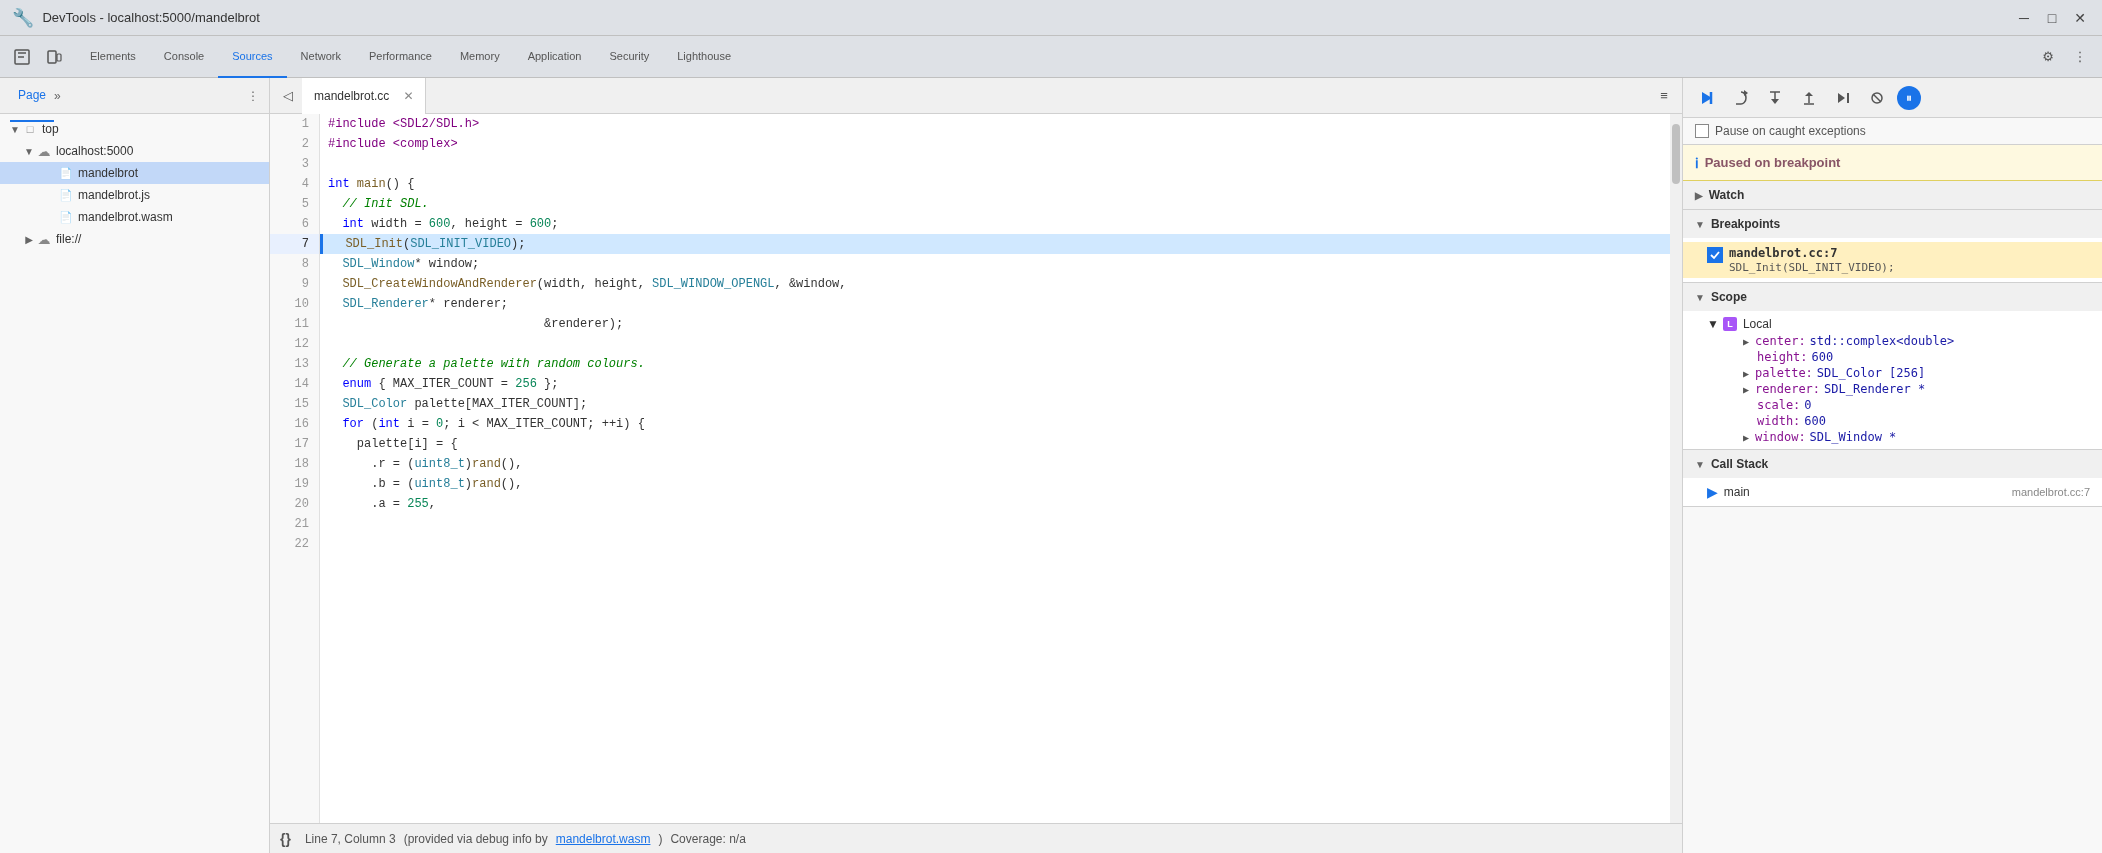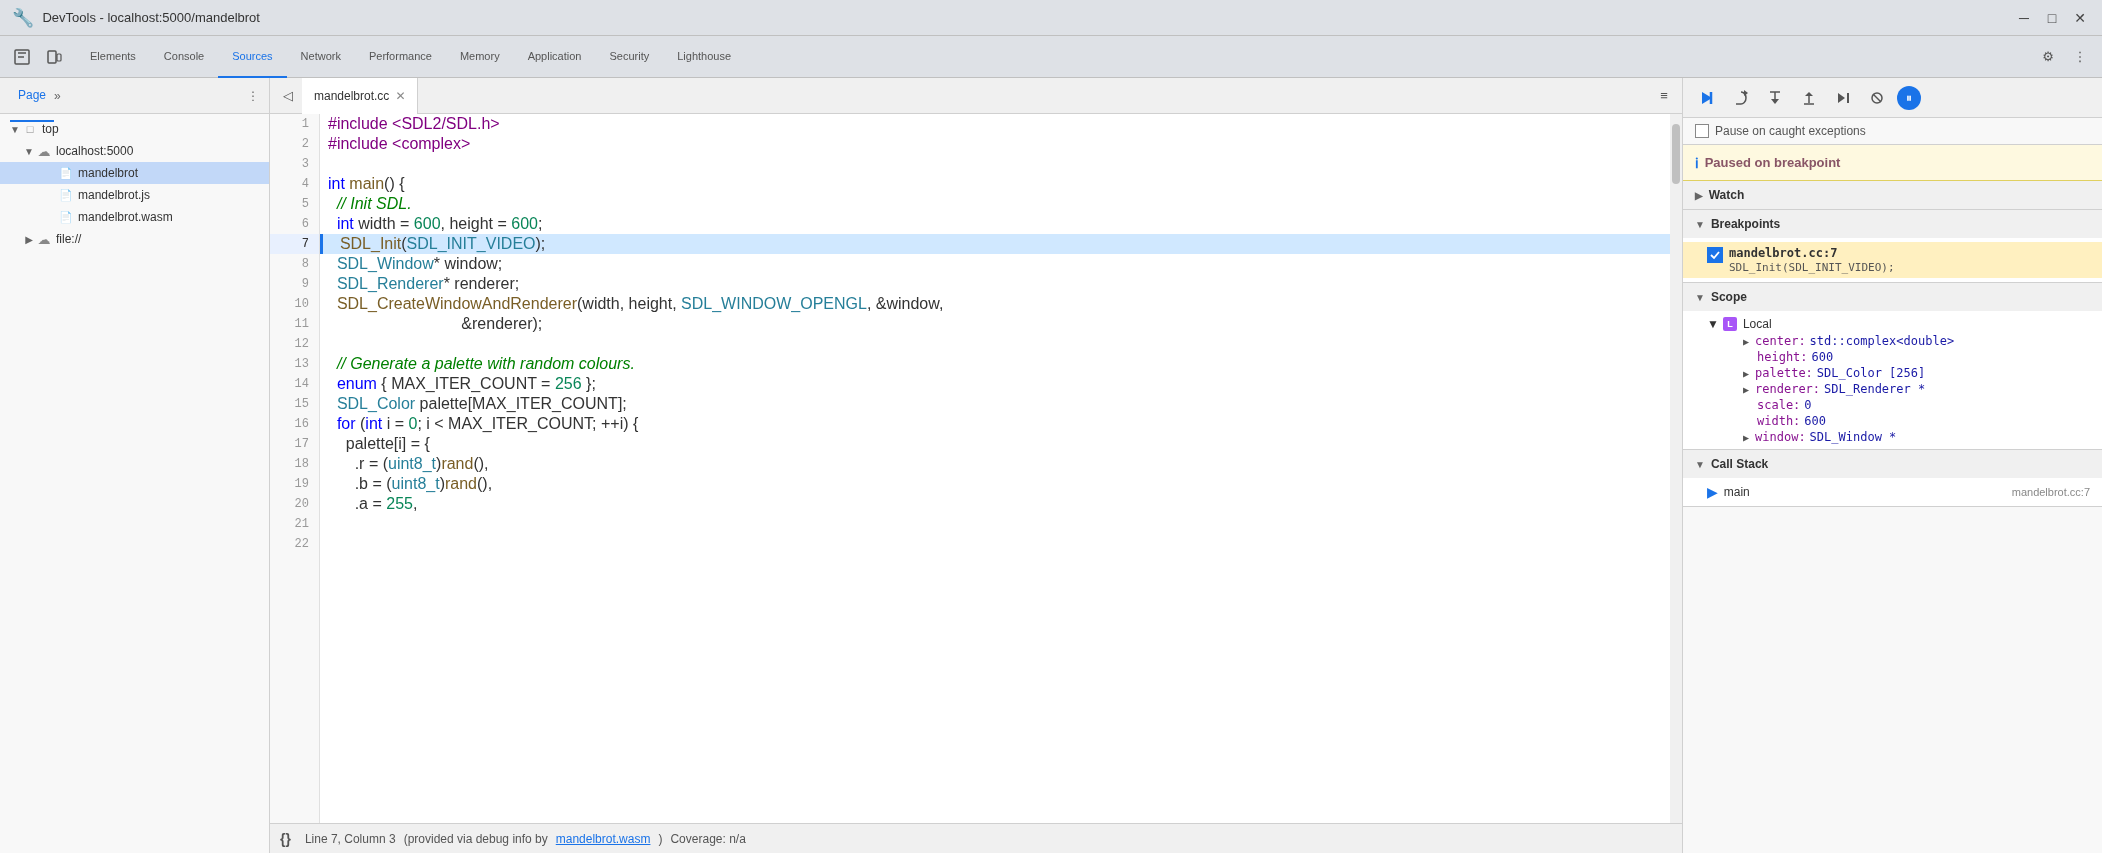--- a/index.html
+++ b/index.html
@@ -58,39 +58,39 @@
 
     
     .editor-area { flex: 1; display: flex; flex-direction: column; background: #fff; overflow: hidden; }
     .editor-tabs {
       display: flex; align-items: center; background: #f0f0f0;
       height: 36px; border-bottom: 1px solid #d0d0d0; padding: 0 4px;
     }
     .editor-tab {
       display: flex; align-items: center; padding: 0 12px; height: 36px;
       font-size: 12px; cursor: pointer; border-right: 1px solid #d0d0d0;
-      background: #fff; color: #333;
+      background: #fff; color: #333; gap: 8px;
     }
     .editor-tab .close-btn { margin-left: 6px; color: #888; font-size: 12px; }
     .editor-nav-btn { width: 28px; height: 28px; display: flex; align-items: center; justify-content: center; cursor: pointer; color: #555; }
     .editor-nav-right { margin-left: auto; }
     .code-container { display: flex; flex: 1; overflow: hidden; position: relative; }
     .line-numbers {
       width: 50px; background: #f8f8f8; border-right: 1px solid #e0e0e0;
       padding: 0; overflow: hidden; user-select: none; flex-shrink: 0;
     }
     .line-num {
       height: 20px; line-height: 20px; text-align: right; padding-right: 10px;
       font-size: 12px; font-family: 'Courier New', monospace; color: #999;
     }
     .line-num.active { color: #333; background: #e8f0fe; }
     .code-content { flex: 1; overflow: auto; }
     .code-line {
       height: 20px; line-height: 20px; padding: 0 8px;
-      font-size: 16px; font-family: Liberation Sans, sans-serif; white-space: pre;
+      font-size: 12px; font-family: Liberation Mono, monospace; white-space: pre;
     }
     .code-line.breakpoint { background: #d0e8ff; border-left: 3px solid #1a73e8; }
     .scrollbar-v {
       width: 12px; background: #f0f0f0;
     }
     .scrollbar-thumb {
       width: 8px; margin: 2px; height: 60px; background: #c0c0c0; border-radius: 4px; margin-top: 10px;
     }
 
     
@@ -331,22 +331,22 @@
       </div>
       <div class="code-content">
         <div class="code-line"><span class="pp">#include &lt;SDL2/SDL.h&gt;</span></div>
         <div class="code-line"><span class="pp">#include &lt;complex&gt;</span></div>
         <div class="code-line"></div>
         <div class="code-line"><span class="kw">int</span> <span class="fn">main</span>() {</div>
         <div class="code-line">  <span class="cm">// Init SDL.</span></div>
         <div class="code-line">  <span class="kw">int</span> width = <span class="num">600</span>, height = <span class="num">600</span>;</div>
         <div class="code-line breakpoint">  <span class="fn">SDL_Init</span>(<span class="type">SDL_INIT_VIDEO</span>);</div>
         <div class="code-line">  <span class="type">SDL_Window</span>* window;</div>
+        <div class="code-line">  <span class="fn">SDL_CreateWindowAndRenderer</span>(width, height, <span class="type">SDL_WINDOW_OPENGL</span>, &amp;window,</div>
         <div class="code-line">  <span class="type">SDL_Renderer</span>* renderer;</div>
-        <div class="code-line">  <span class="fn">SDL_CreateWindowAndRenderer</span>(width, height, <span class="type">SDL_WINDOW_OPENGL</span>, &amp;window,</div>
         <div class="code-line">                              &amp;renderer);</div>
         <div class="code-line"></div>
         <div class="code-line">  <span class="cm">// Generate a palette with random colours.</span></div>
         <div class="code-line">  <span class="kw">enum</span> { MAX_ITER_COUNT = <span class="num">256</span> };</div>
         <div class="code-line">  <span class="type">SDL_Color</span> palette[MAX_ITER_COUNT];</div>
         <div class="code-line">  <span class="kw">for</span> (<span class="kw">int</span> i = <span class="num">0</span>; i &lt; MAX_ITER_COUNT; ++i) {</div>
         <div class="code-line">    palette[i] = {</div>
         <div class="code-line">      .r = (<span class="type">uint8_t</span>)<span class="fn">rand</span>(),</div>
         <div class="code-line">      .b = (<span class="type">uint8_t</span>)<span class="fn">rand</span>(),</div>
         <div class="code-line">      .a = <span class="num">255</span>,</div>

